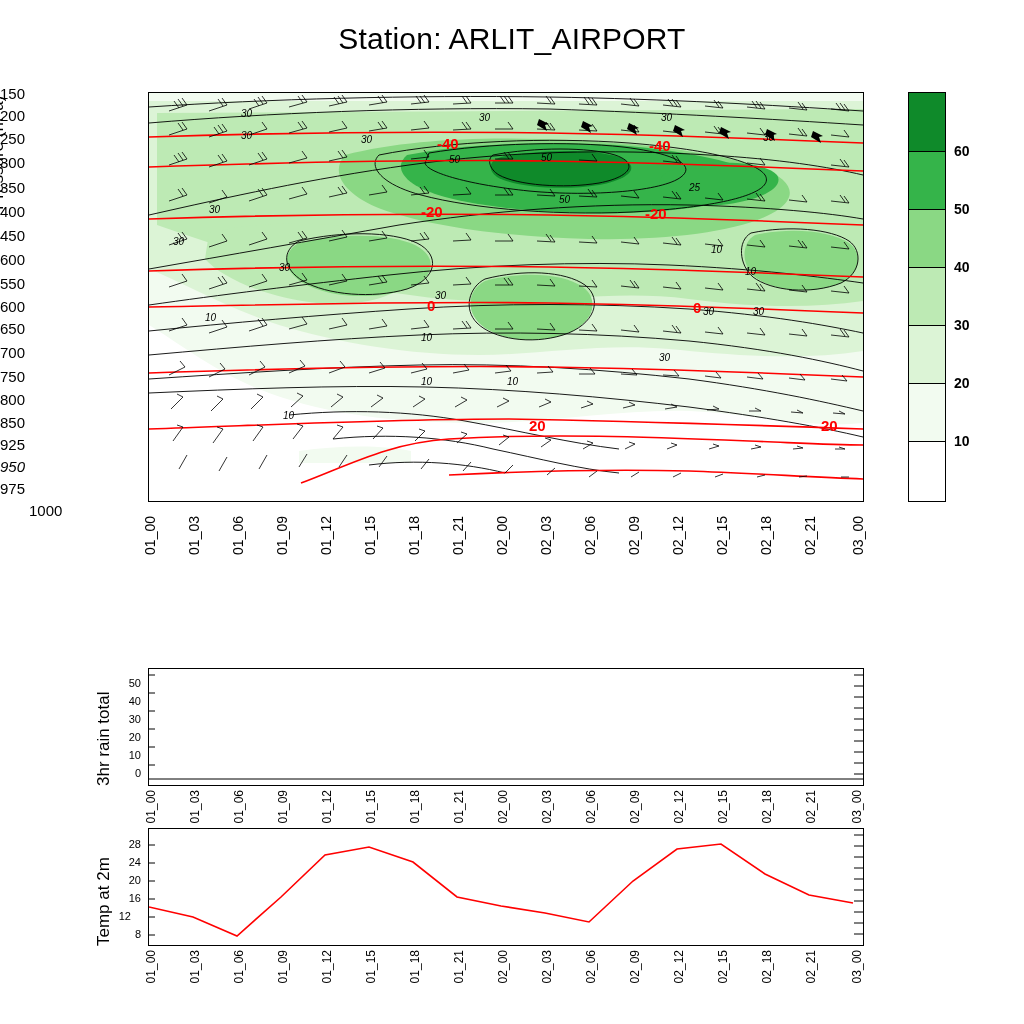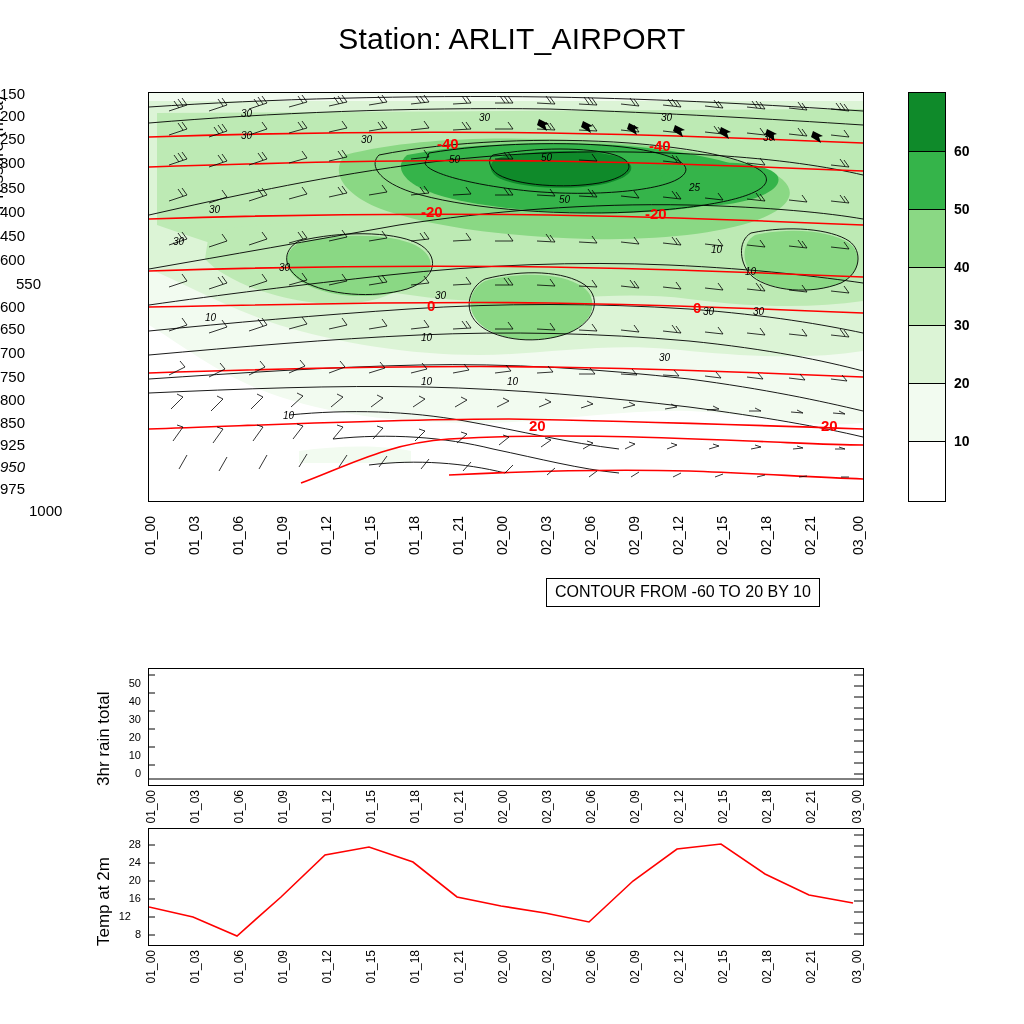--- a/index.html
+++ b/index.html
@@ -477,21 +477,21 @@
   <div class="ytick-wrap">
     <div class="ylabel">Pressure (hPa)</div>
     <div class="ytick-lbl" style="top:86px;">150</div>
     <div class="ytick-lbl" style="top:108px;">200</div>
     <div class="ytick-lbl" style="top:131px;">250</div>
     <div class="ytick-lbl" style="top:155px;">300</div>
     <div class="ytick-lbl" style="top:180px;">350</div>
     <div class="ytick-lbl" style="top:204px;">400</div>
     <div class="ytick-lbl" style="top:228px;">450</div>
     <div class="ytick-lbl" style="top:252px;">600</div>
-    <div class="ytick-lbl" style="top:276px;padding-left:16px;">550</div>
+    <div class="ytick-lbl" style="top:276px;">550</div>
     <div class="ytick-lbl" style="top:299px;">600</div>
     <div class="ytick-lbl" style="top:321px;">650</div>
     <div class="ytick-lbl" style="top:345px;">700</div>
     <div class="ytick-lbl" style="top:369px;">750</div>
     <div class="ytick-lbl" style="top:392px;">800</div>
     <div class="ytick-lbl" style="top:415px;">850</div>
     <div class="ytick-lbl" style="top:437px;">925</div>
     <div class="ytick-lbl" style="top:459px;font-style:italic;">950</div>
     <div class="ytick-lbl" style="top:481px;">975</div>
     <div class="ytick-lbl" style="top:503px;margin-left:29px;">1000</div>
@@ -528,21 +528,20 @@
   </div>
   <div>
     <div class="cb-lbl" style="top:144px;">60</div>
     <div class="cb-lbl" style="top:202px;">50</div>
     <div class="cb-lbl" style="top:260px;">40</div>
     <div class="cb-lbl" style="top:318px;">30</div>
     <div class="cb-lbl" style="top:376px;">20</div>
     <div class="cb-lbl" style="top:434px;">10</div>
   </div>
 
-  <div id="contour-note">CONTOUR FROM -60 TO 20 BY 10</div>
 
   <div id="rain-panel">
     <svg width="714" height="116" viewBox="0 0 714 116">
 
       <g stroke="#000" stroke-width="1">
         <path d="M714,6 l-9,0 M714,17 l-9,0 M714,28 l-9,0 M714,39 l-9,0 M714,50 l-9,0 M714,61 l-9,0 M714,72 l-9,0 M714,83 l-9,0 M714,94 l-9,0 M714,105 l-9,0"></path>
       </g>
 
       <g stroke="#000" stroke-width="1">
         <path d="M0,6 l6,0 M0,24 l6,0 M0,42 l6,0 M0,60 l6,0 M0,78 l6,0 M0,96 l6,0"></path>

